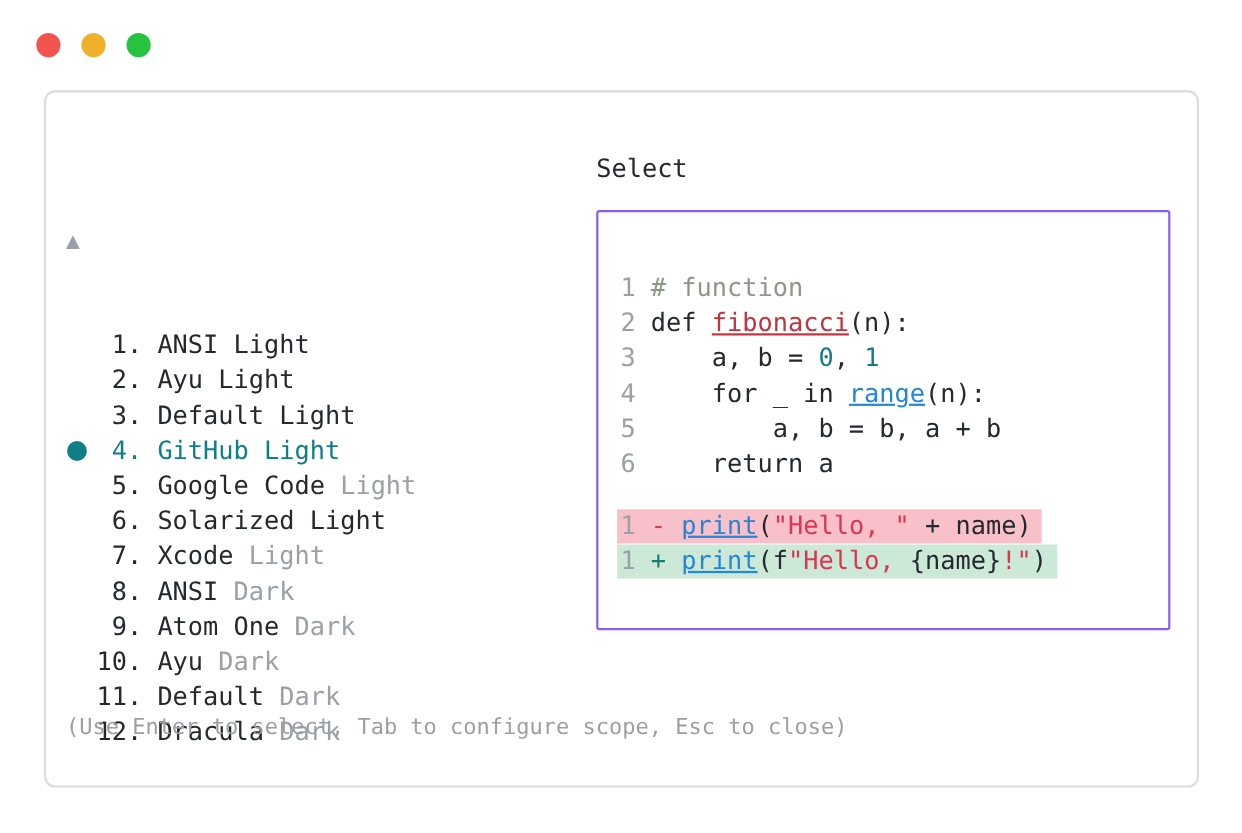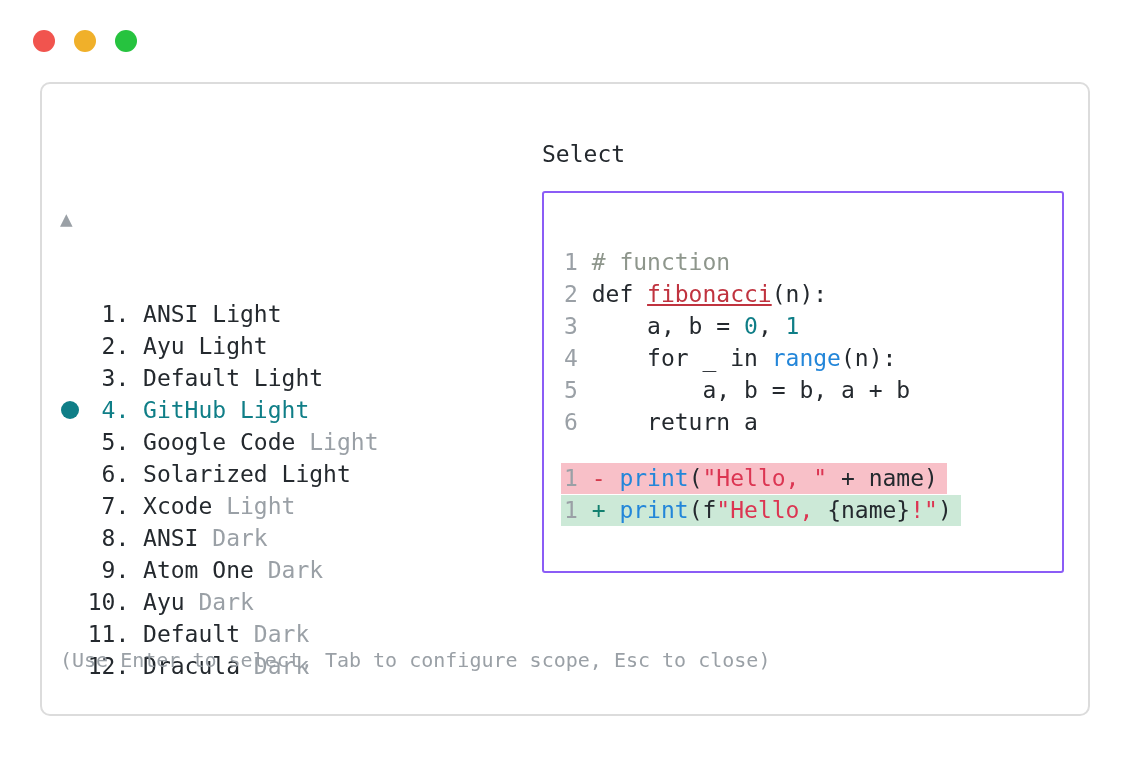--- a/index.html
+++ b/index.html
@@ -55,21 +55,21 @@
   .diff-gap{height:24px;}
   .diff-row{height:32px;}
   .diff-chip{display:inline-block;line-height:31px;padding:0 9px 0 3px;margin-left:-3px;}
   .diff-chip.removed{background:var(--removedBg,#f8c0c8);}
   .diff-chip.added{background:var(--addedBg,#cce9d7);}
   
   .tk-fg{color:var(--fg,#24292e);}
   .tk-comment{color:var(--comment,#8e968c);}
   .tk-func{color:var(--func,#c0333f);text-decoration:underline;}
   .tk-num{color:var(--number,#0f7e87);}
-  .tk-builtin{color:var(--builtin,#2386d9);}
+  .tk-builtin{color:var(--builtin,#2386d9);text-decoration:underline;}
   .tk-string{color:var(--string,#dc3552);}
   .tk-removed{color:var(--removed,#d43a4c);}
   .tk-added{color:var(--added,#12806f);}
 </style>
 </head>
 <body>
 
 <div class="traffic" style="left: 33px; background: rgb(241, 84, 78);"></div>
 <div class="traffic" style="left: 74px; background: rgb(240, 176, 42);"></div>
 <div class="traffic" style="left: 115px; background: rgb(38, 195, 63);"></div>

